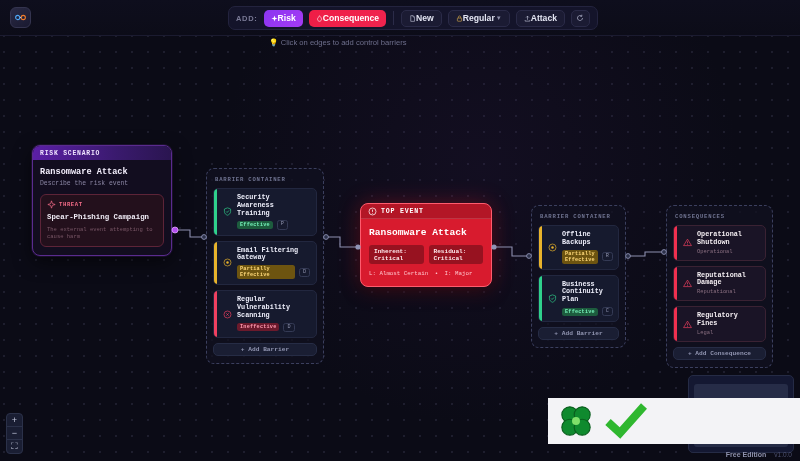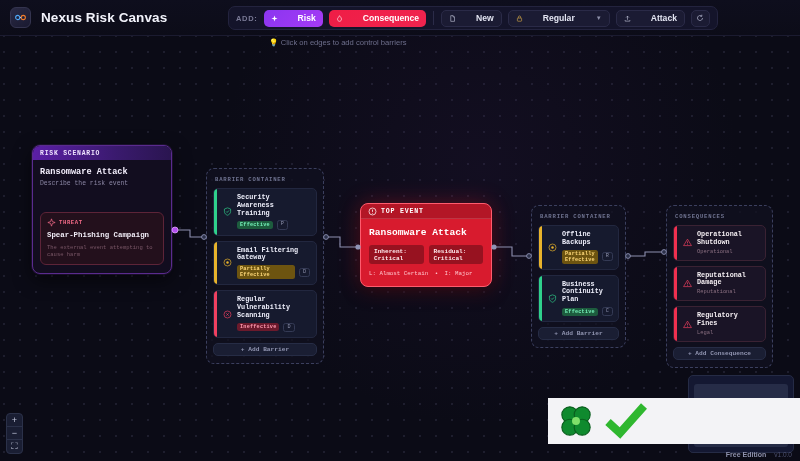--- a/index.html
+++ b/index.html
@@ -47,21 +47,21 @@
     position:absolute; left: 228px; top: 6px;
     height: 24px;
     display:flex; align-items:center; gap: 6px;
     background: #14142a;
     border: 1px solid #23233e;
     border-radius: 7px;
     padding: 0 7px;
   }
   .tb-label { color:#7a7a96; font-size: 7.5px; font-weight:bold; letter-spacing:.7px; }
   .btn {
-    display:flex; align-items:center; gap:20px;
+    display:flex; align-items:center; gap:0;
     height:17px; padding: 0 7px; border-radius: 5px;
     font-size: 8.6px; font-weight: bold; color:#fff;
     border: none; cursor: pointer; white-space: nowrap;
   }
   .btn-risk { background: linear-gradient(135deg,#8b35f0,#a53bf5); }
   .btn-conseq { background: linear-gradient(135deg,#ef1d46,#f0244f); }
   .tb-sep { width:1px; height:14px; background:#2b2b48; margin: 0 1px; }
   .btn-plain {
     background: #1b1b33; border: 1px solid #2a2a47; color:#cfd2e6;
     font-weight: bold;
@@ -91,21 +91,21 @@
   }
   .risk-head {
     height: 14px; display:flex; align-items:center; padding-left: 7px;
     background: linear-gradient(90deg,#5b1fa6 0%, #3a1a6e 60%, #2a1550 100%);
     color:#f0e4ff; font-size: 6.4px; font-weight: bold; letter-spacing: .8px;
   }
   .risk-body { padding: 7px 7px 8px; }
   .risk-title { color:#f3eefc; font-size: 8.6px; font-weight:bold; }
   .risk-sub { color:#8a85a3; font-size: 6.4px; margin-top: 3px; }
 
-  .sub-card { border-radius: 6px; padding: 5px 6px 6px; margin-top: 25px; }
+  .sub-card { border-radius: 6px; padding: 5px 6px 6px; margin-top: 7px; }
   .sub-threat { background: #23101c; border: 1px solid #5d2438; }
   .sub-vuln  { background: #1d1709; border: 1px solid #5c4a1d; }
   .sub-head { display:flex; align-items:center; gap:3px; }
   .sub-tag { font-size: 5.6px; font-weight:bold; letter-spacing:.6px; }
   .tag-threat { color:#f06a86; }
   .tag-vuln { color:#e8b84b; }
   .sub-title { font-size: 7.4px; font-weight:bold; color:#f0ecf6; margin-top:4px; line-height:1.3; }
   .sub-desc { font-size: 5.5px; color:#6f6a85; margin-top: 3px; line-height:1.35; }
   .sub-desc.t { color:#7a5767; }
   .sub-desc.v { color:#7d6b43; }
@@ -449,21 +449,20 @@
   </div>
 
   <div class="header">
     <div class="logo-box">
       <svg class="logo-glyph" width="13" height="13" viewBox="0 0 16 16">
         <circle cx="4.6" cy="8" r="2.6" fill="none" stroke="#4fa8f5" stroke-width="1.3"></circle>
         <circle cx="11.4" cy="8" r="2.6" fill="none" stroke="#f07a2a" stroke-width="1.3"></circle>
         <path d="M7.2 8 H8.8" stroke="#9fd0ff" stroke-width="1.3"></path>
       </svg>
     </div>
-    <div class="app-title">Nexus Risk Canvas</div>
 
     <div class="toolbar">
       <span class="tb-label">ADD:</span>
 
       <button class="btn btn-risk">
         <svg width="7" height="7" viewBox="0 0 16 16">
           <path d="M8 1 L9.7 6.3 L15 8 L9.7 9.7 L8 15 L6.3 9.7 L1 8 L6.3 6.3 Z" fill="#ffffff"></path>
         </svg>
         <span class="lbl">Risk</span>
       </button>

